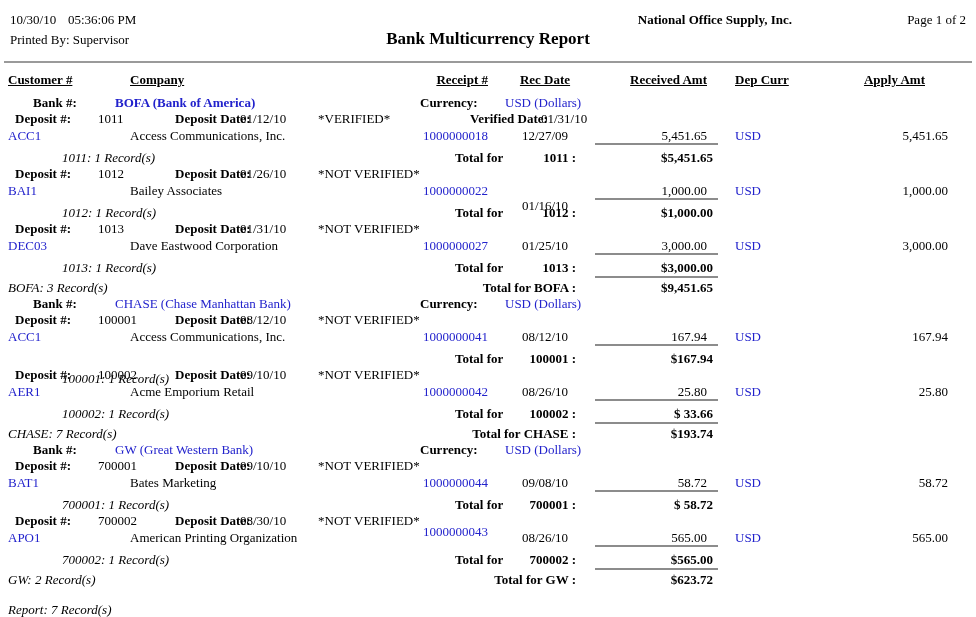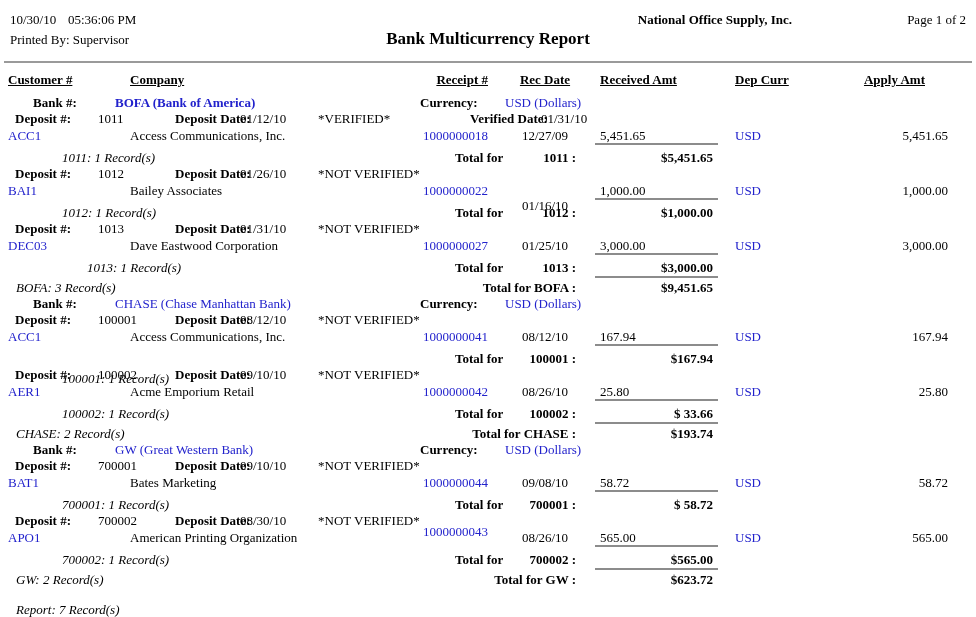--- a/index.html
+++ b/index.html
@@ -20,21 +20,21 @@
   .hdr-company{left:0;top:12px;width:792px;text-align:right;}
   .hdr-title{left:0;top:29px;width:976px;text-align:center;font-size:17px;line-height:19px;}
   .hdr-page{left:846px;top:12px;width:120px;text-align:right;}
   .hdr-sep{left:4px;top:61px;width:968px;background:#9a9a9a;}
   
   .colrow{top:72px;}
   .x-cust{left:8px;}
   .x-comp{left:130px;}
   .x-rcpt{left:392px;width:96px;text-align:right;}
   .x-rdate{left:505px;width:80px;text-align:center;}
-  .x-ramt{left:600px;width:107px;}
+  .x-ramt{left:600px;width:107px;text-align:right;}
   .x-curr{left:719px;margin-left:16px;}
   .x-aamt{left:843px;width:105px;text-align:right;}
   .h-aamt{left:837px;width:88px;text-align:right;}
   
   .x-banklabel{left:33px;}
   .x-bankval{left:115px;}
   .x-curlabel{left:420px;}
   .x-curval{left:505px;}
   
   .x-deplabel{left:15px;}
@@ -42,21 +42,21 @@
   .x-depdatelabel{left:175px;}
   .x-depdate{left:240px;}
   .x-status{left:318px;}
   .x-vdatelabel{left:470px;}
   .x-vdate{left:541px;}
   
   .x-deprecs{left:62px;}
   .x-totfor{left:455px;}
   .x-totnum{left:470px;width:106px;text-align:right;}
   .x-totamt{left:600px;width:113px;text-align:right;}
-  .x-bankrecs{left:16px;}
+  .x-bankrecs{left:8px;}
   .x-banktotlabel{left:430px;width:146px;text-align:right;}
   .x-rule{left:595px;width:123px;}
 </style>
 </head>
 <body>
 
 <div class="abs hdr-date">10/30/10</div>
 <div class="abs hdr-time">05:36:06 PM</div>
 <div class="abs hdr-printedby">Printed By: Supervisor</div>
 <div class="abs hdr-company b">National Office Supply, Inc.</div>
@@ -119,21 +119,21 @@
     <span class="abs x-depdate" style="top: 221px;">01/31/10</span>
     <span class="abs x-status" style="top: 221px;">*NOT VERIFIED*</span>
     <span class="abs link x-cust" style="top: 238px;">DEC03</span>
     <span class="abs x-comp" style="top: 238px;">Dave Eastwood Corporation</span>
     <span class="abs link x-rcpt" style="top: 238px;">1000000027</span>
     <span class="abs x-rdate" style="top: 238px;">01/25/10</span>
     <span class="abs x-ramt" style="top: 238px;">3,000.00</span>
     <span class="abs link x-curr" style="top: 238px;">USD</span>
     <span class="abs x-aamt" style="top: 238px;">3,000.00</span>
     <div class="rule x-rule" style="top: 253px;"></div>
-    <span class="abs i x-deprecs" style="top: 260px; margin-left: 25px;">1013: 1 Record(s)</span>
+    <span class="abs i x-deprecs" style="top: 260px;">1013: 1 Record(s)</span>
     <span class="abs b x-totfor" style="top: 260px;">Total for</span>
     <span class="abs b x-totnum" style="top: 260px;">1013 :</span>
     <span class="abs b x-totamt" style="top: 260px;">$3,000.00</span>
     <div class="rule x-rule" style="top: 276px;"></div>
     <span class="abs i x-bankrecs" style="top: 280px;">BOFA: 3 Record(s)</span>
     <span class="abs b x-banktotlabel" style="top: 280px;">Total for BOFA :</span>
     <span class="abs b x-totamt" style="top: 280px;">$9,451.65</span>
     <span class="abs b x-banklabel" style="top: 296px;">Bank #:</span>
     <span class="abs link x-bankval" style="top: 296px;">CHASE (Chase Manhattan Bank)</span>
     <span class="abs b x-curlabel" style="top: 296px;">Currency:</span>
@@ -166,21 +166,21 @@
     <span class="abs x-rdate" style="top: 384px;">08/26/10</span>
     <span class="abs x-ramt" style="top: 384px;">25.80</span>
     <span class="abs link x-curr" style="top: 384px;">USD</span>
     <span class="abs x-aamt" style="top: 384px;">25.80</span>
     <div class="rule x-rule" style="top: 399px;"></div>
     <span class="abs i x-deprecs" style="top: 406px;">100002: 1 Record(s)</span>
     <span class="abs b x-totfor" style="top: 406px;">Total for</span>
     <span class="abs b x-totnum" style="top: 406px;">100002 :</span>
     <span class="abs b x-totamt" style="top: 406px;">$ 33.66</span>
     <div class="rule x-rule" style="top: 422px;"></div>
-    <span class="abs i x-bankrecs" style="top: 426px;">CHASE: 2 Record(s)</span>
+    <span class="abs i x-bankrecs" style="top: 426px;">CHASE: 7 Record(s)</span>
     <span class="abs b x-banktotlabel" style="top: 426px;">Total for CHASE :</span>
     <span class="abs b x-totamt" style="top: 426px;">$193.74</span>
     <span class="abs b x-banklabel" style="top: 442px;">Bank #:</span>
     <span class="abs link x-bankval" style="top: 442px;">GW (Great Western Bank)</span>
     <span class="abs b x-curlabel" style="top: 442px;">Currency:</span>
     <span class="abs link x-curval" style="top: 442px;">USD (Dollars)</span>
     <span class="abs b x-deplabel" style="top: 458px;">Deposit #:</span>
     <span class="abs x-depnum" style="top: 458px;">700001</span>
     <span class="abs b x-depdatelabel" style="top: 458px;">Deposit Date:</span>
     <span class="abs x-depdate" style="top: 458px;">09/10/10</span>

